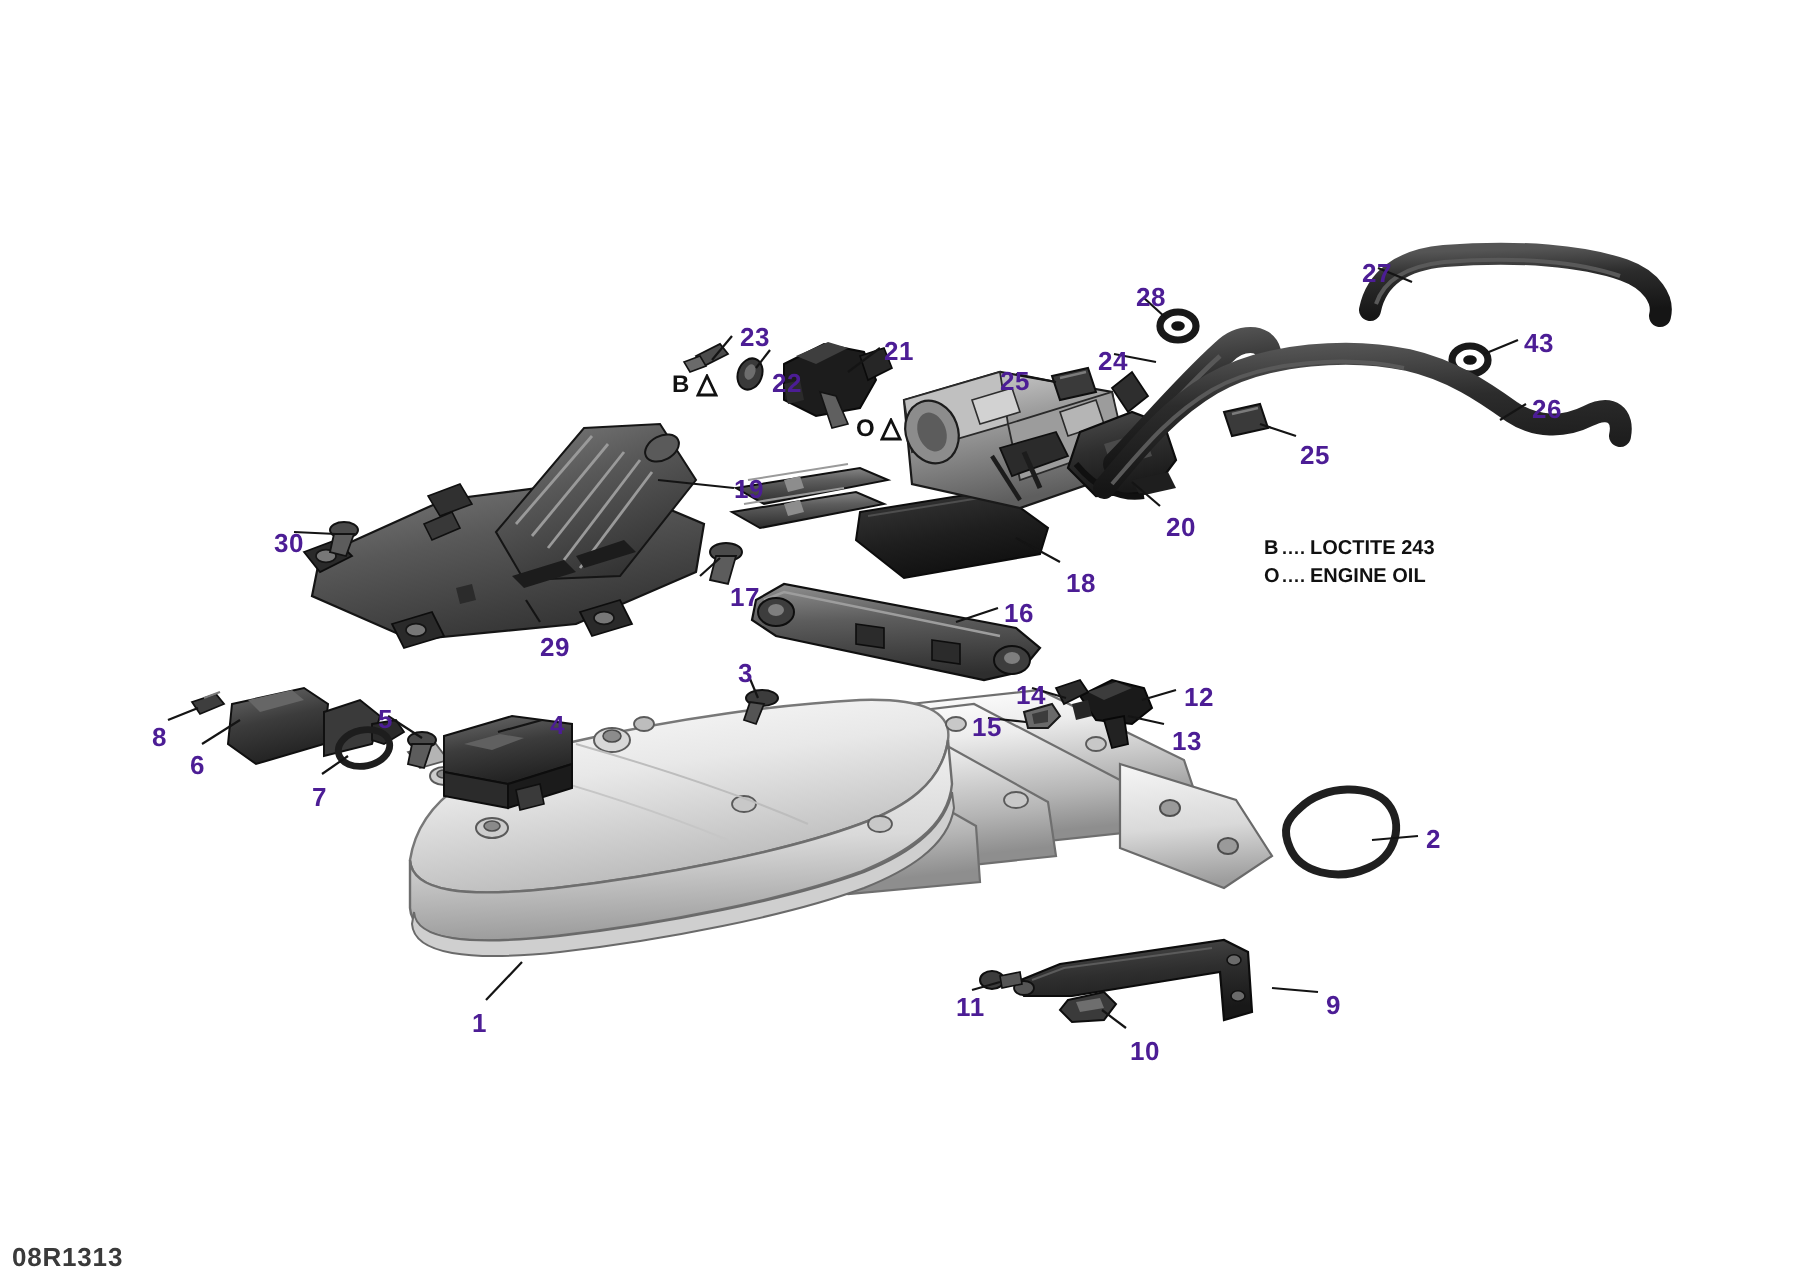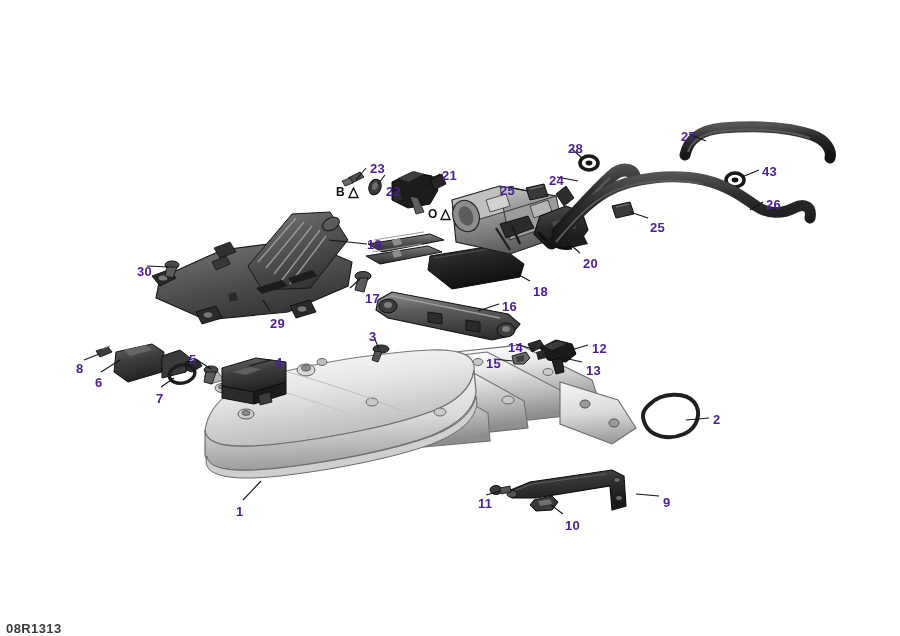--- a/index.html
+++ b/index.html
@@ -451,16 +451,20 @@
 
   <div id="marker-layer">
       <div class="marker-letter" style="left: 336px; top: 186px;"><span>B</span><svg width="11" height="12" viewBox="0 0 11 12" style="margin-left: 3px; vertical-align: middle;">
           <path d="M5.5 1 L10 10.5 L1 10.5 Z" fill="none" stroke="#111111" stroke-width="1.4"></path>
         </svg></div>
       <div class="marker-letter" style="left: 428px; top: 208px;"><span>O</span><svg width="11" height="12" viewBox="0 0 11 12" style="margin-left: 3px; vertical-align: middle;">
           <path d="M5.5 1 L10 10.5 L1 10.5 Z" fill="none" stroke="#111111" stroke-width="1.4"></path>
         </svg></div>
     </div>
 
+  <div id="legend-box">
+      <span class="legend-row"><span class="legend-key">B</span><span class="legend-dots">....</span><span>LOCTITE 243</span></span>
+      <span class="legend-row"><span class="legend-key">O</span><span class="legend-dots">....</span><span>ENGINE OIL</span></span>
+    </div>
 
   <div id="sheet-code">08R1313</div>
 
 </div>
 
 </body></html>

